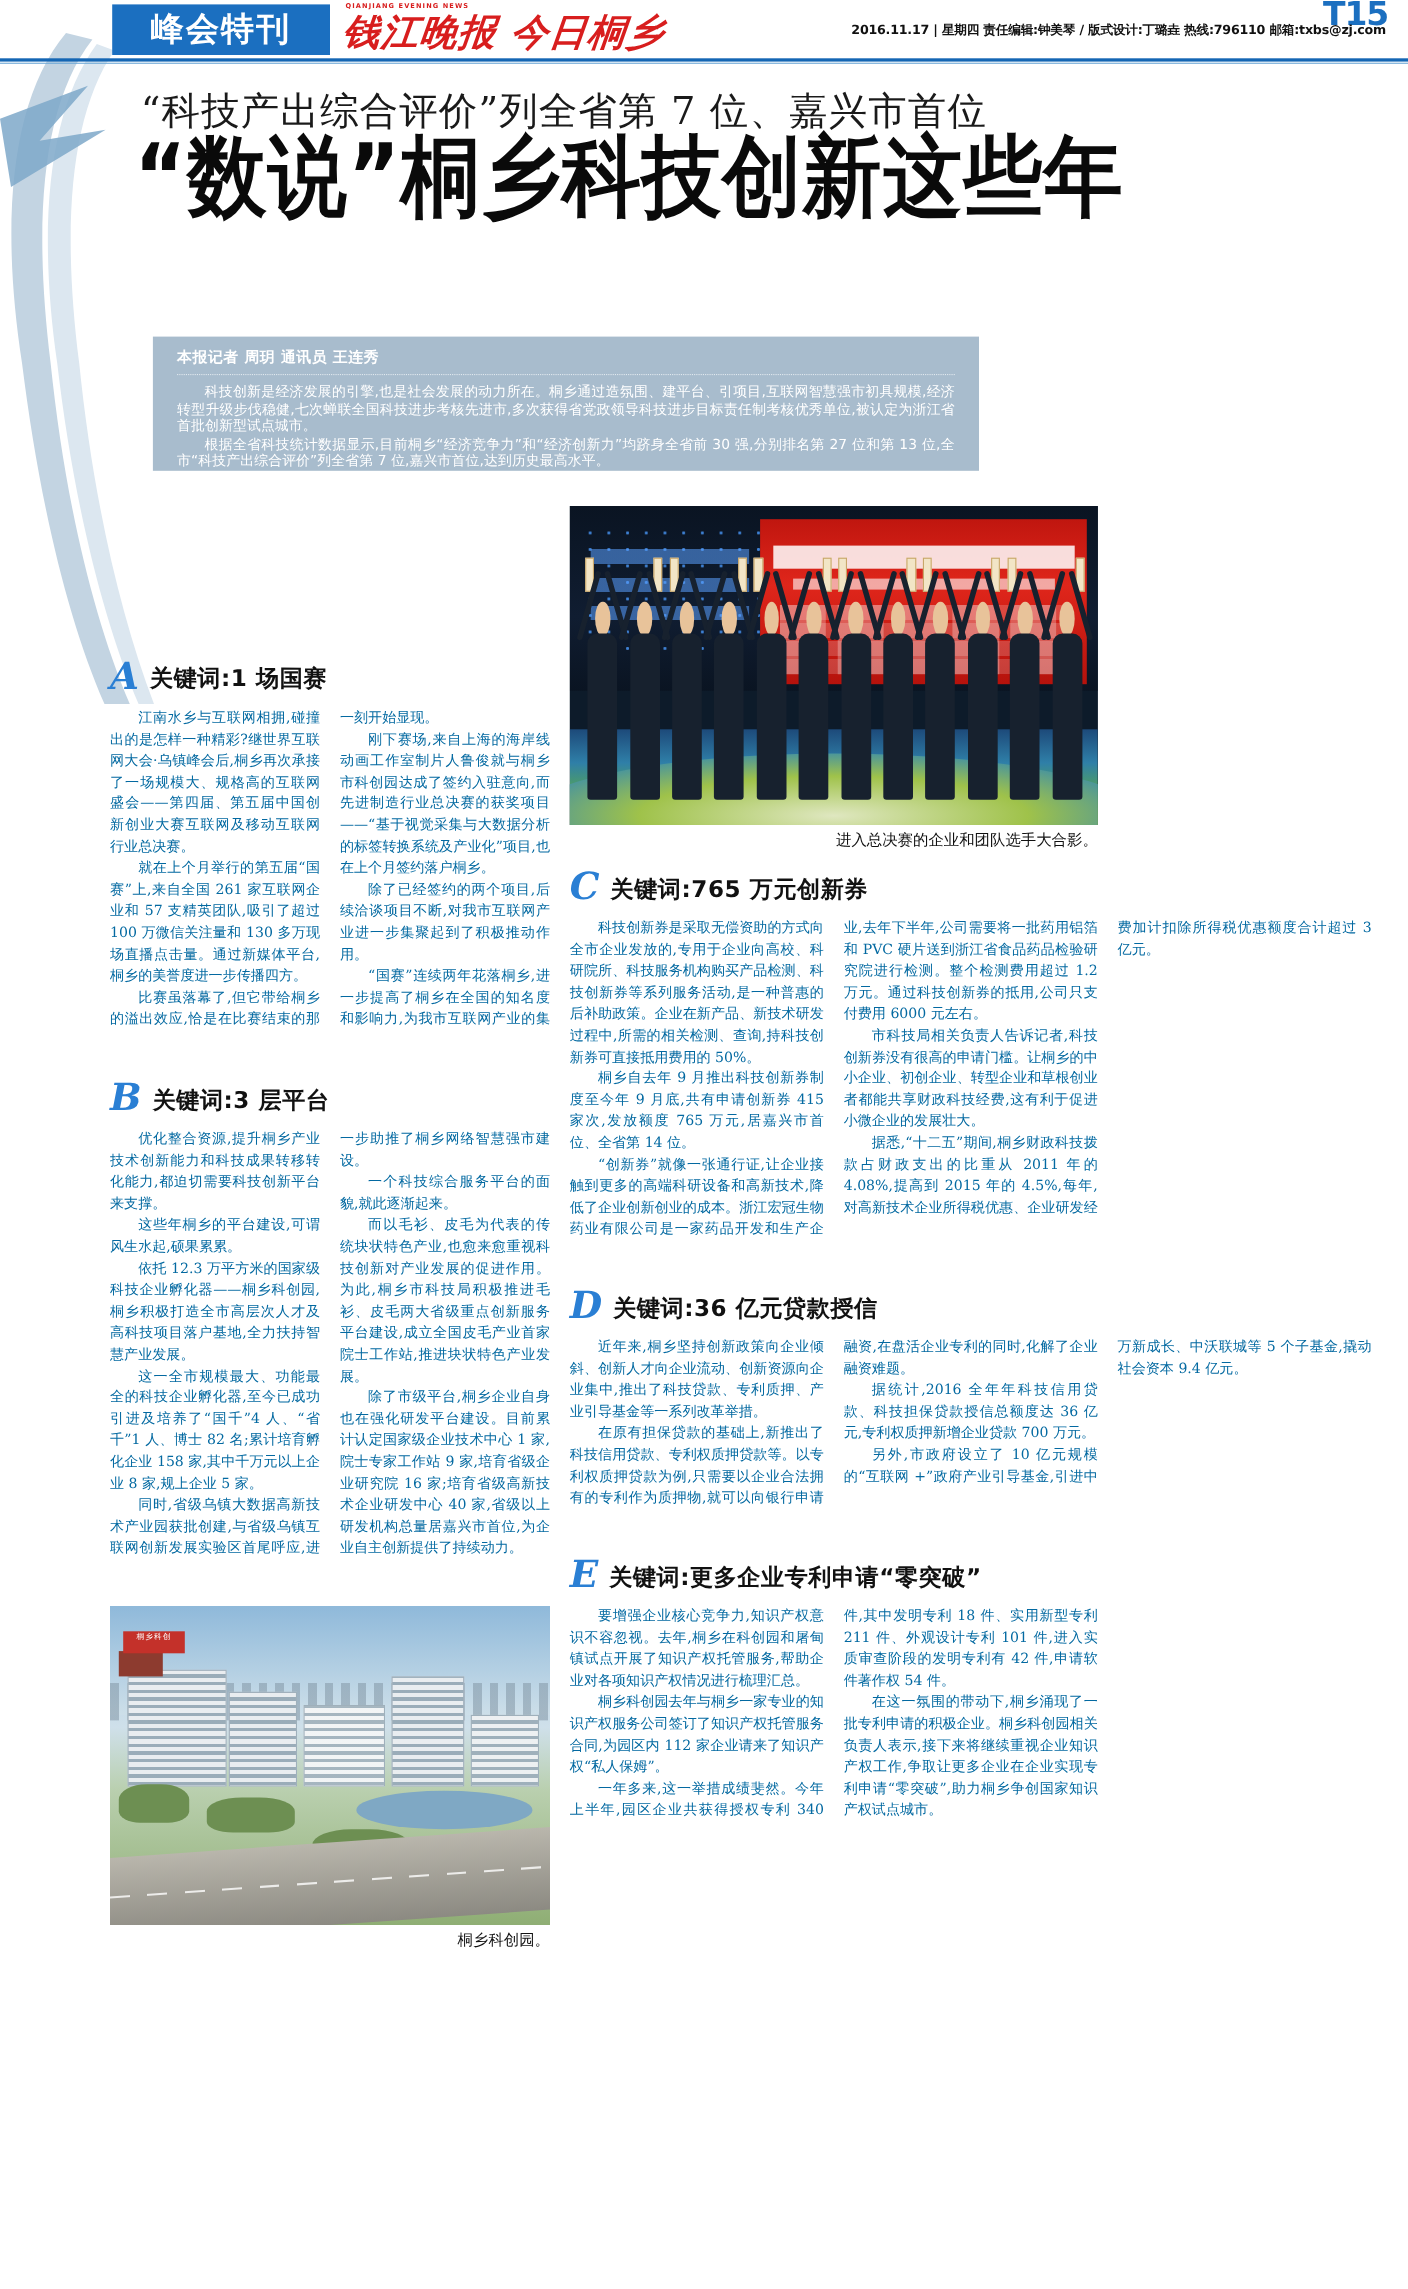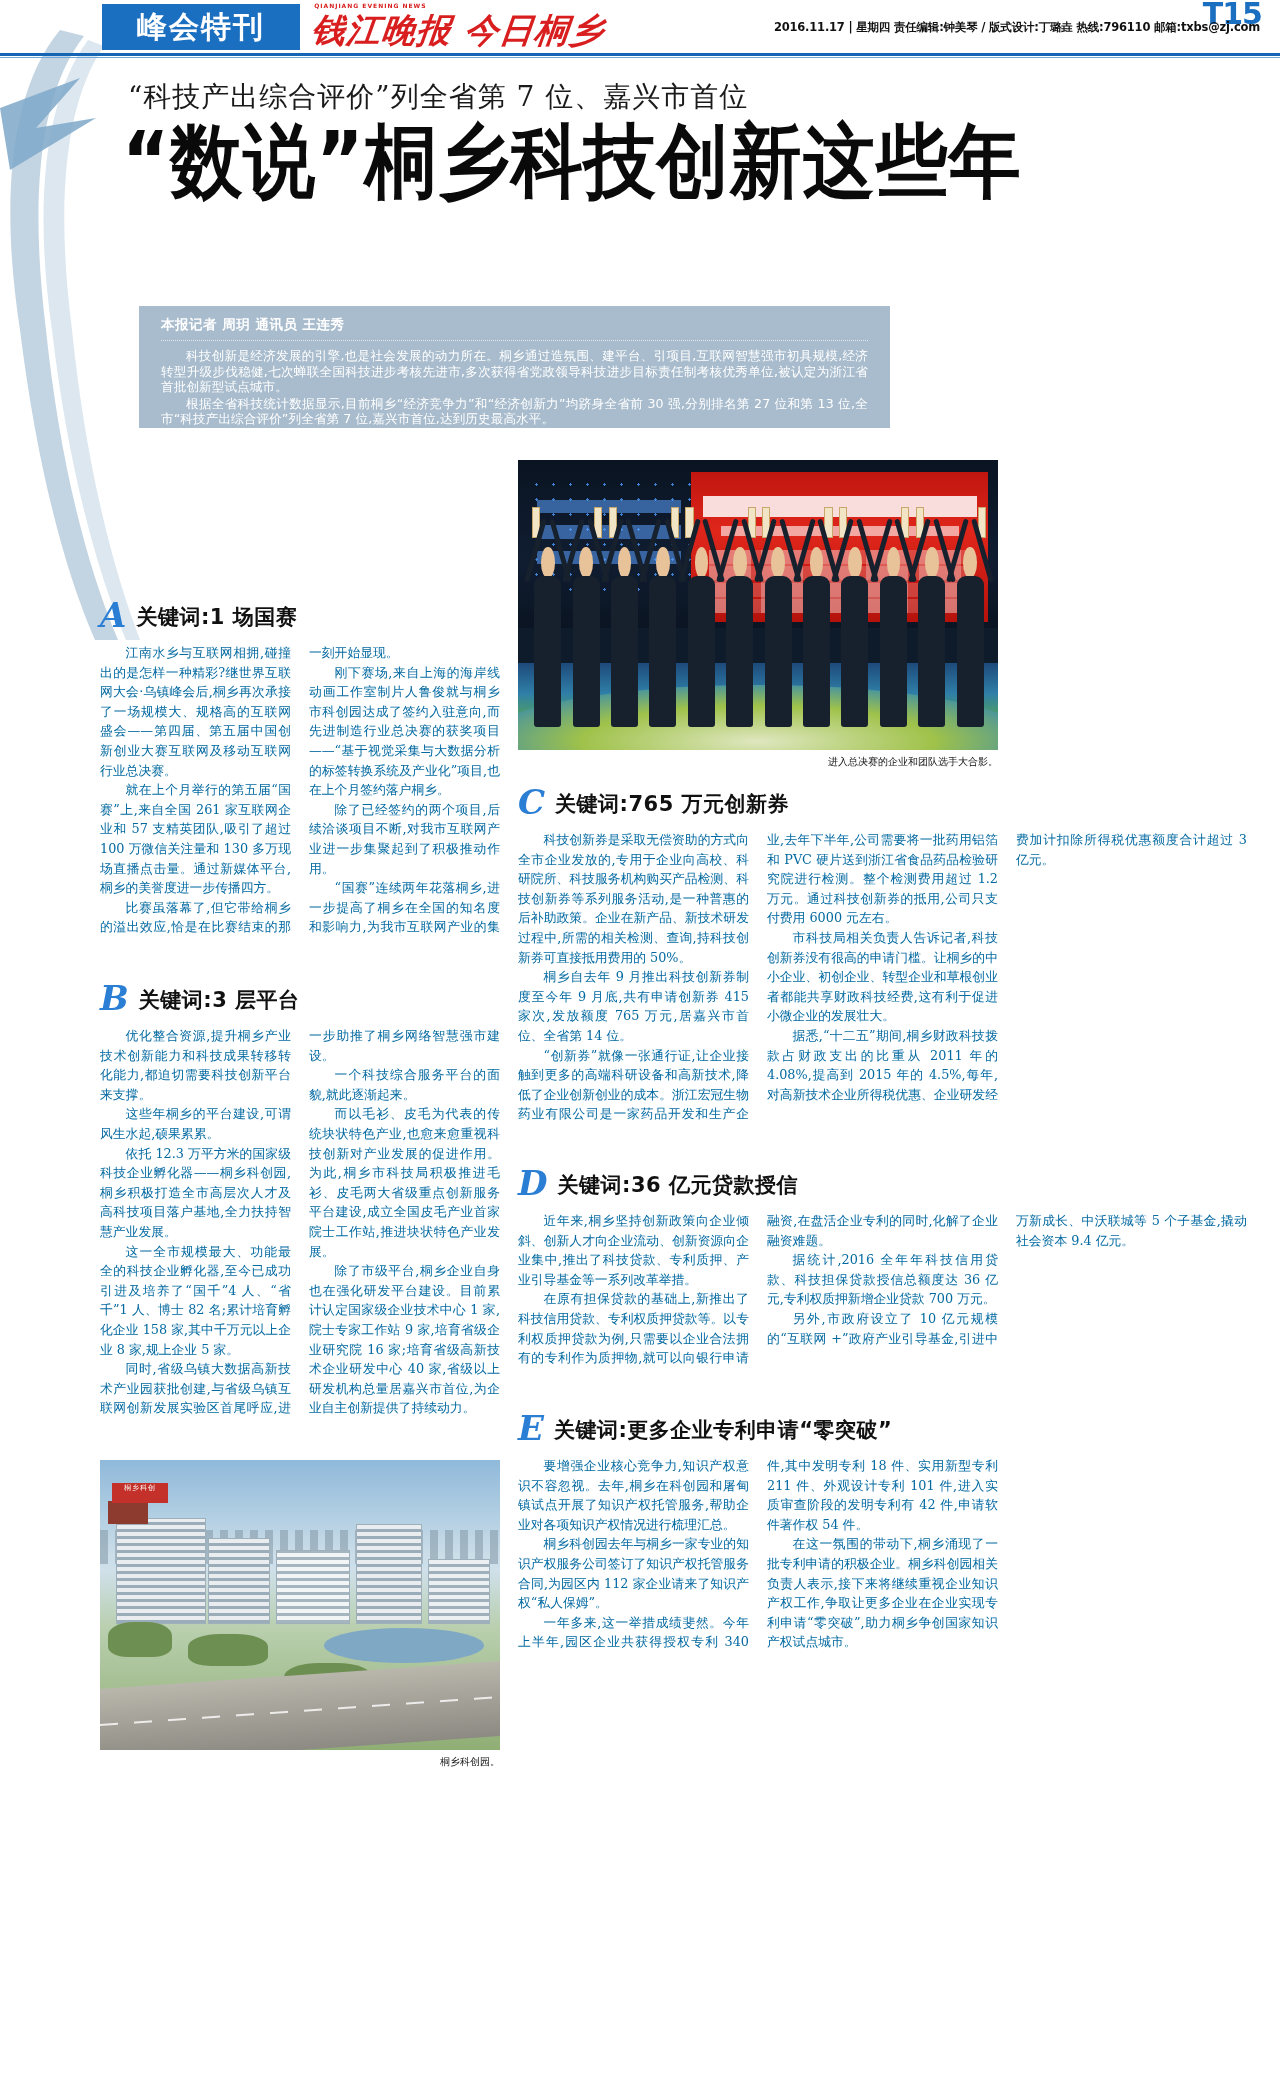--- a/index.html
+++ b/index.html
@@ -45,21 +45,21 @@
   }
   .pageno{
     position:absolute;right:18px;top:-4px;color:#1b6fc0;font-weight:bold;
     font-size:30px;font-family:"DejaVu Sans","Liberation Sans",sans-serif;
     letter-spacing:-1px;
   }
 
   
   .kicker{
     position:absolute;left:128px;top:78px;width:900px;
-    font-size:28px;color:#1a1a1a;letter-spacing:1px;white-space:nowrap;
+    font-size:35px;color:#1a1a1a;letter-spacing:1px;white-space:nowrap;
     font-family:"DejaVu Serif","Liberation Serif",serif;
   }
   .headline{
     position:absolute;left:122px;top:118px;width:950px;
     font-size:72px;line-height:76px;font-weight:bold;color:#0a0a0a;
     font-family:"DejaVu Sans","Liberation Sans",sans-serif;
     letter-spacing:1px;white-space:nowrap;
     transform:scaleY(1.12);transform-origin:left top;
   }
 
@@ -104,21 +104,21 @@
   .col p{
     margin:0;font-size:12.8px;line-height:19.6px;color:#0369a1;
     text-indent:25.6px;text-align:justify;
     font-family:"DejaVu Serif","Liberation Serif",serif;
   }
   .twocol{column-count:2;column-gap:18px;column-fill:auto;}
 
   
   .photo{position:relative;background:#1a2838;overflow:hidden;}
   .photo-cap{
-    font-size:10px;color:#111;text-align:right;padding-top:5px;
+    font-size:14px;color:#111;text-align:right;padding-top:5px;
     font-family:"DejaVu Sans","Liberation Sans",sans-serif;
   }
 
   
   .stage{width:100%;height:100%;position:relative;background:#0d1b2a;}
   .stage .screen{position:absolute;left:0;top:0;right:0;height:58%;
     background:linear-gradient(180deg,#0a1422 0%,#101d31 60%,#0a1422 100%);}
   .stage .redpanel{position:absolute;left:36%;top:4%;right:2%;height:52%;
     background:linear-gradient(180deg,#c0160f 0%,#e0261b 40%,#b5120c 100%);}
   .stage .redpanel .t1{position:absolute;left:4%;top:16%;right:4%;height:14%;

